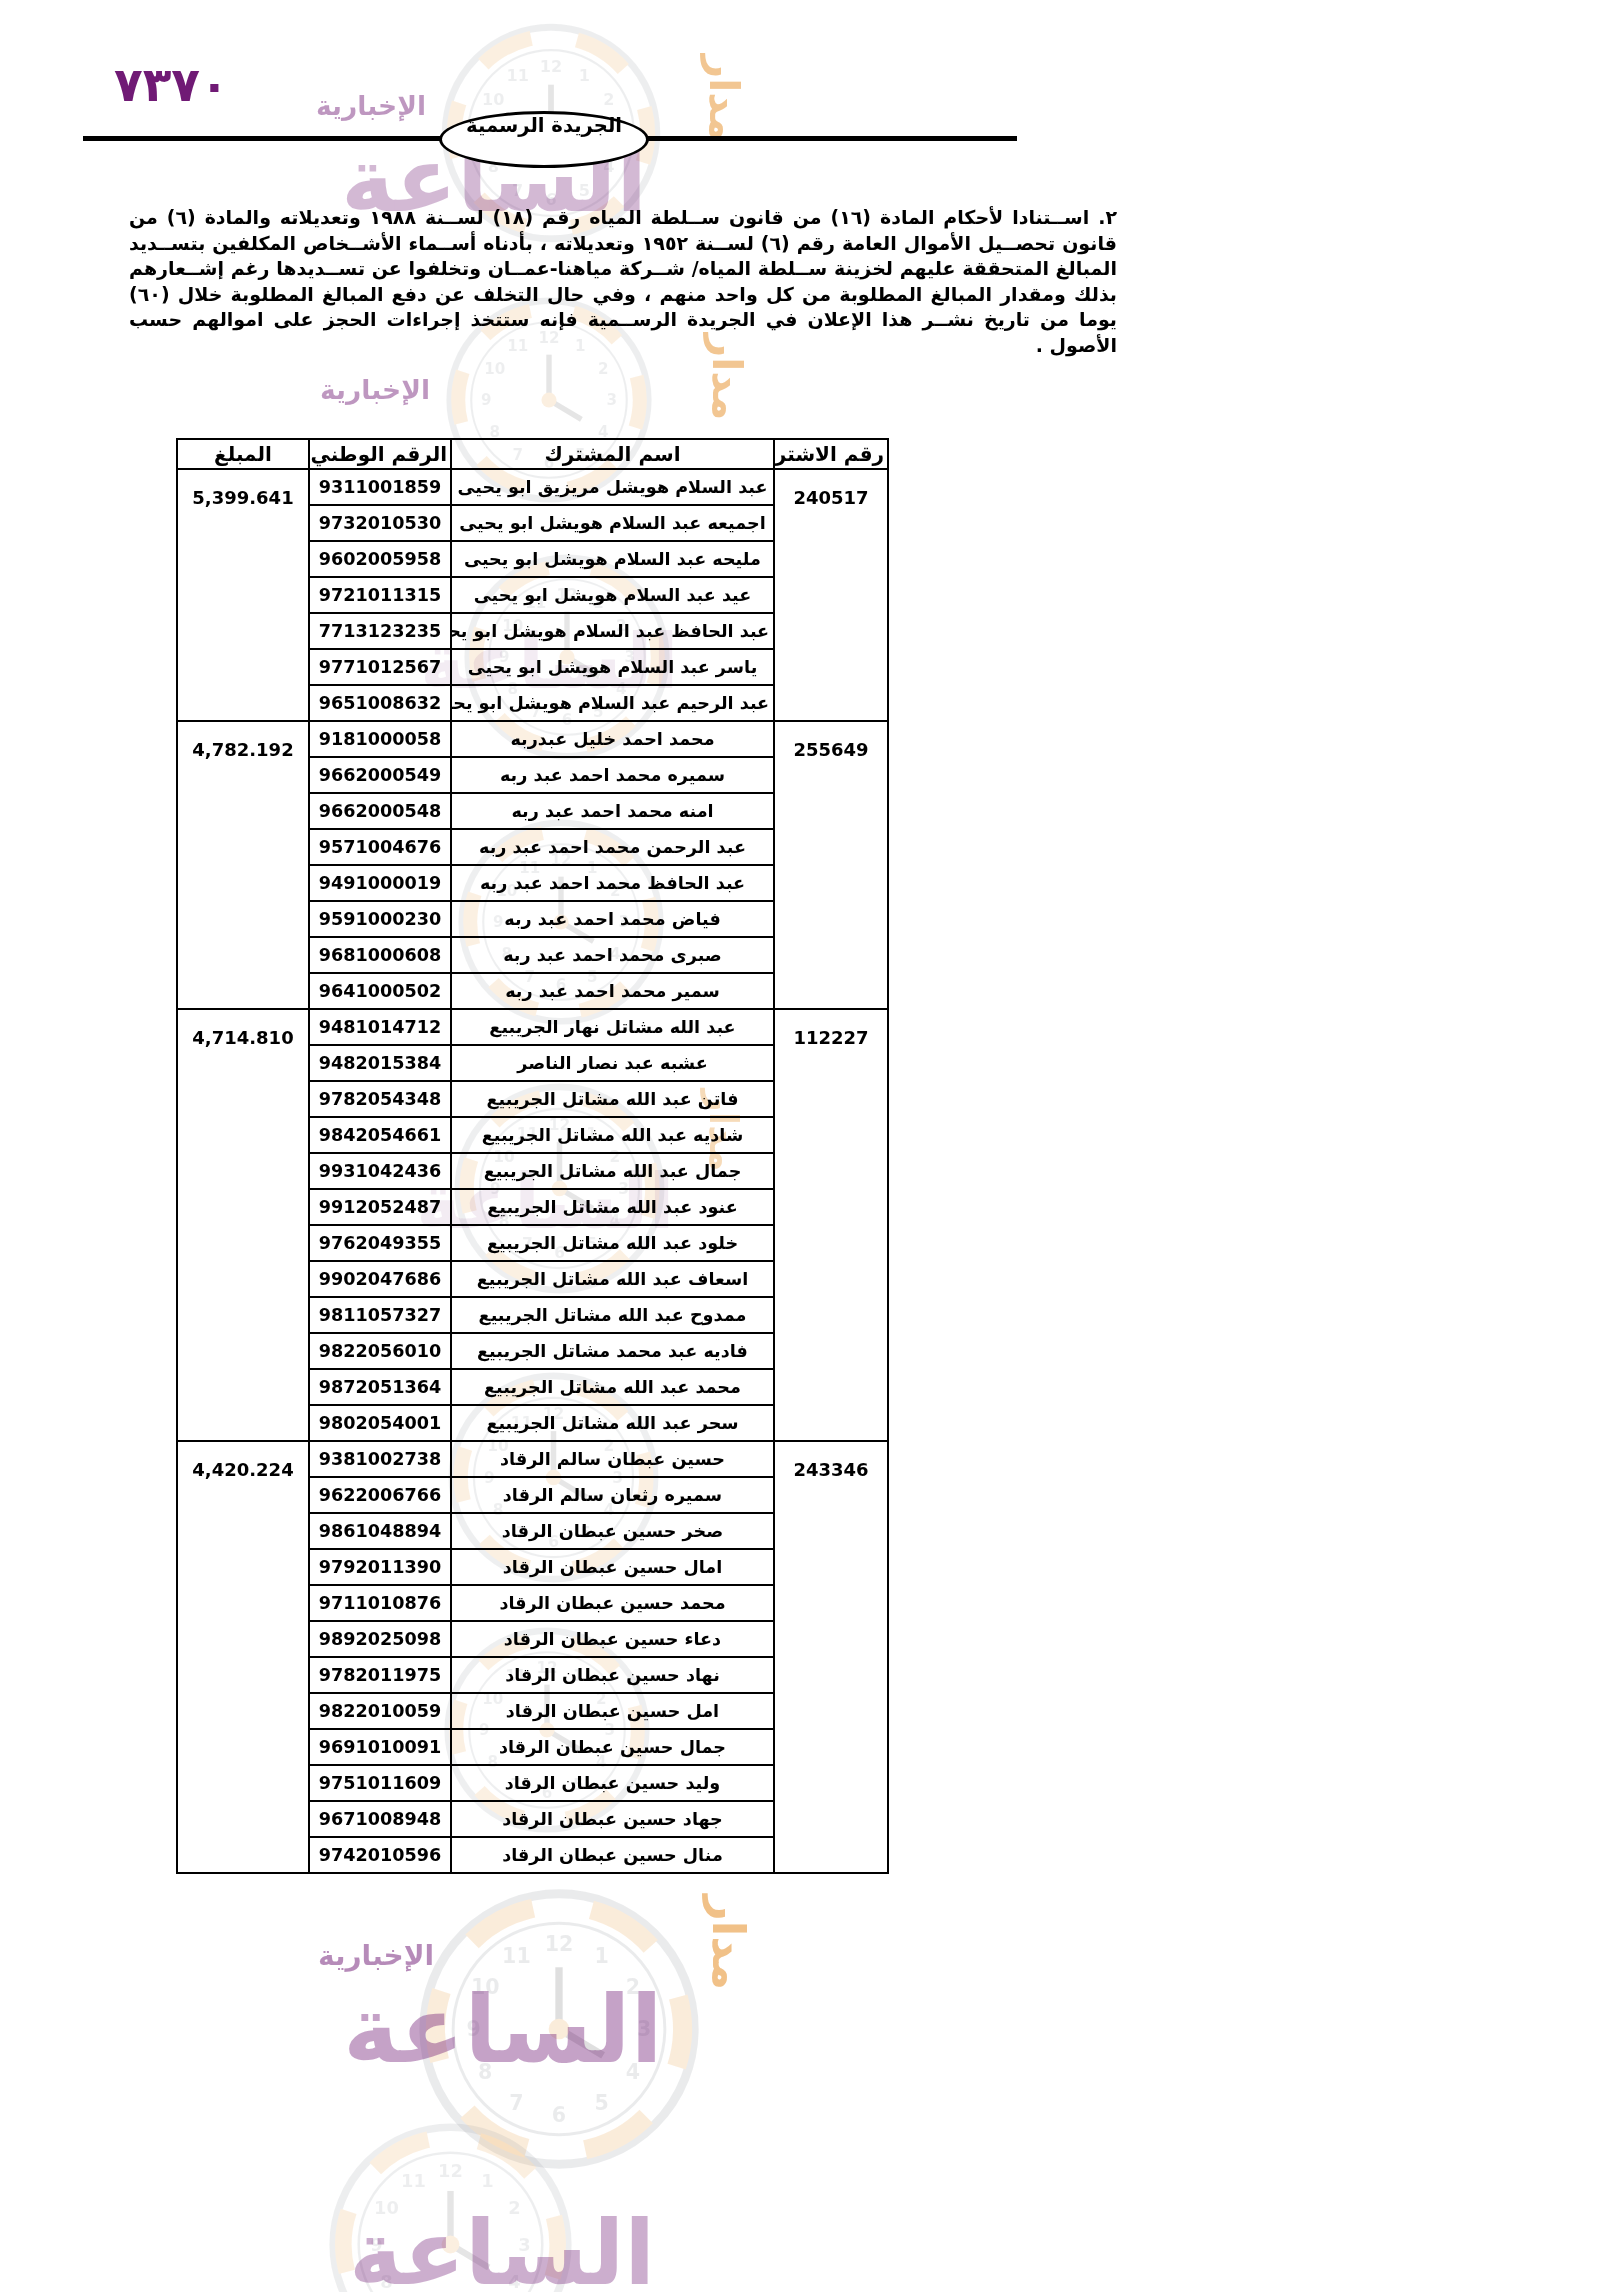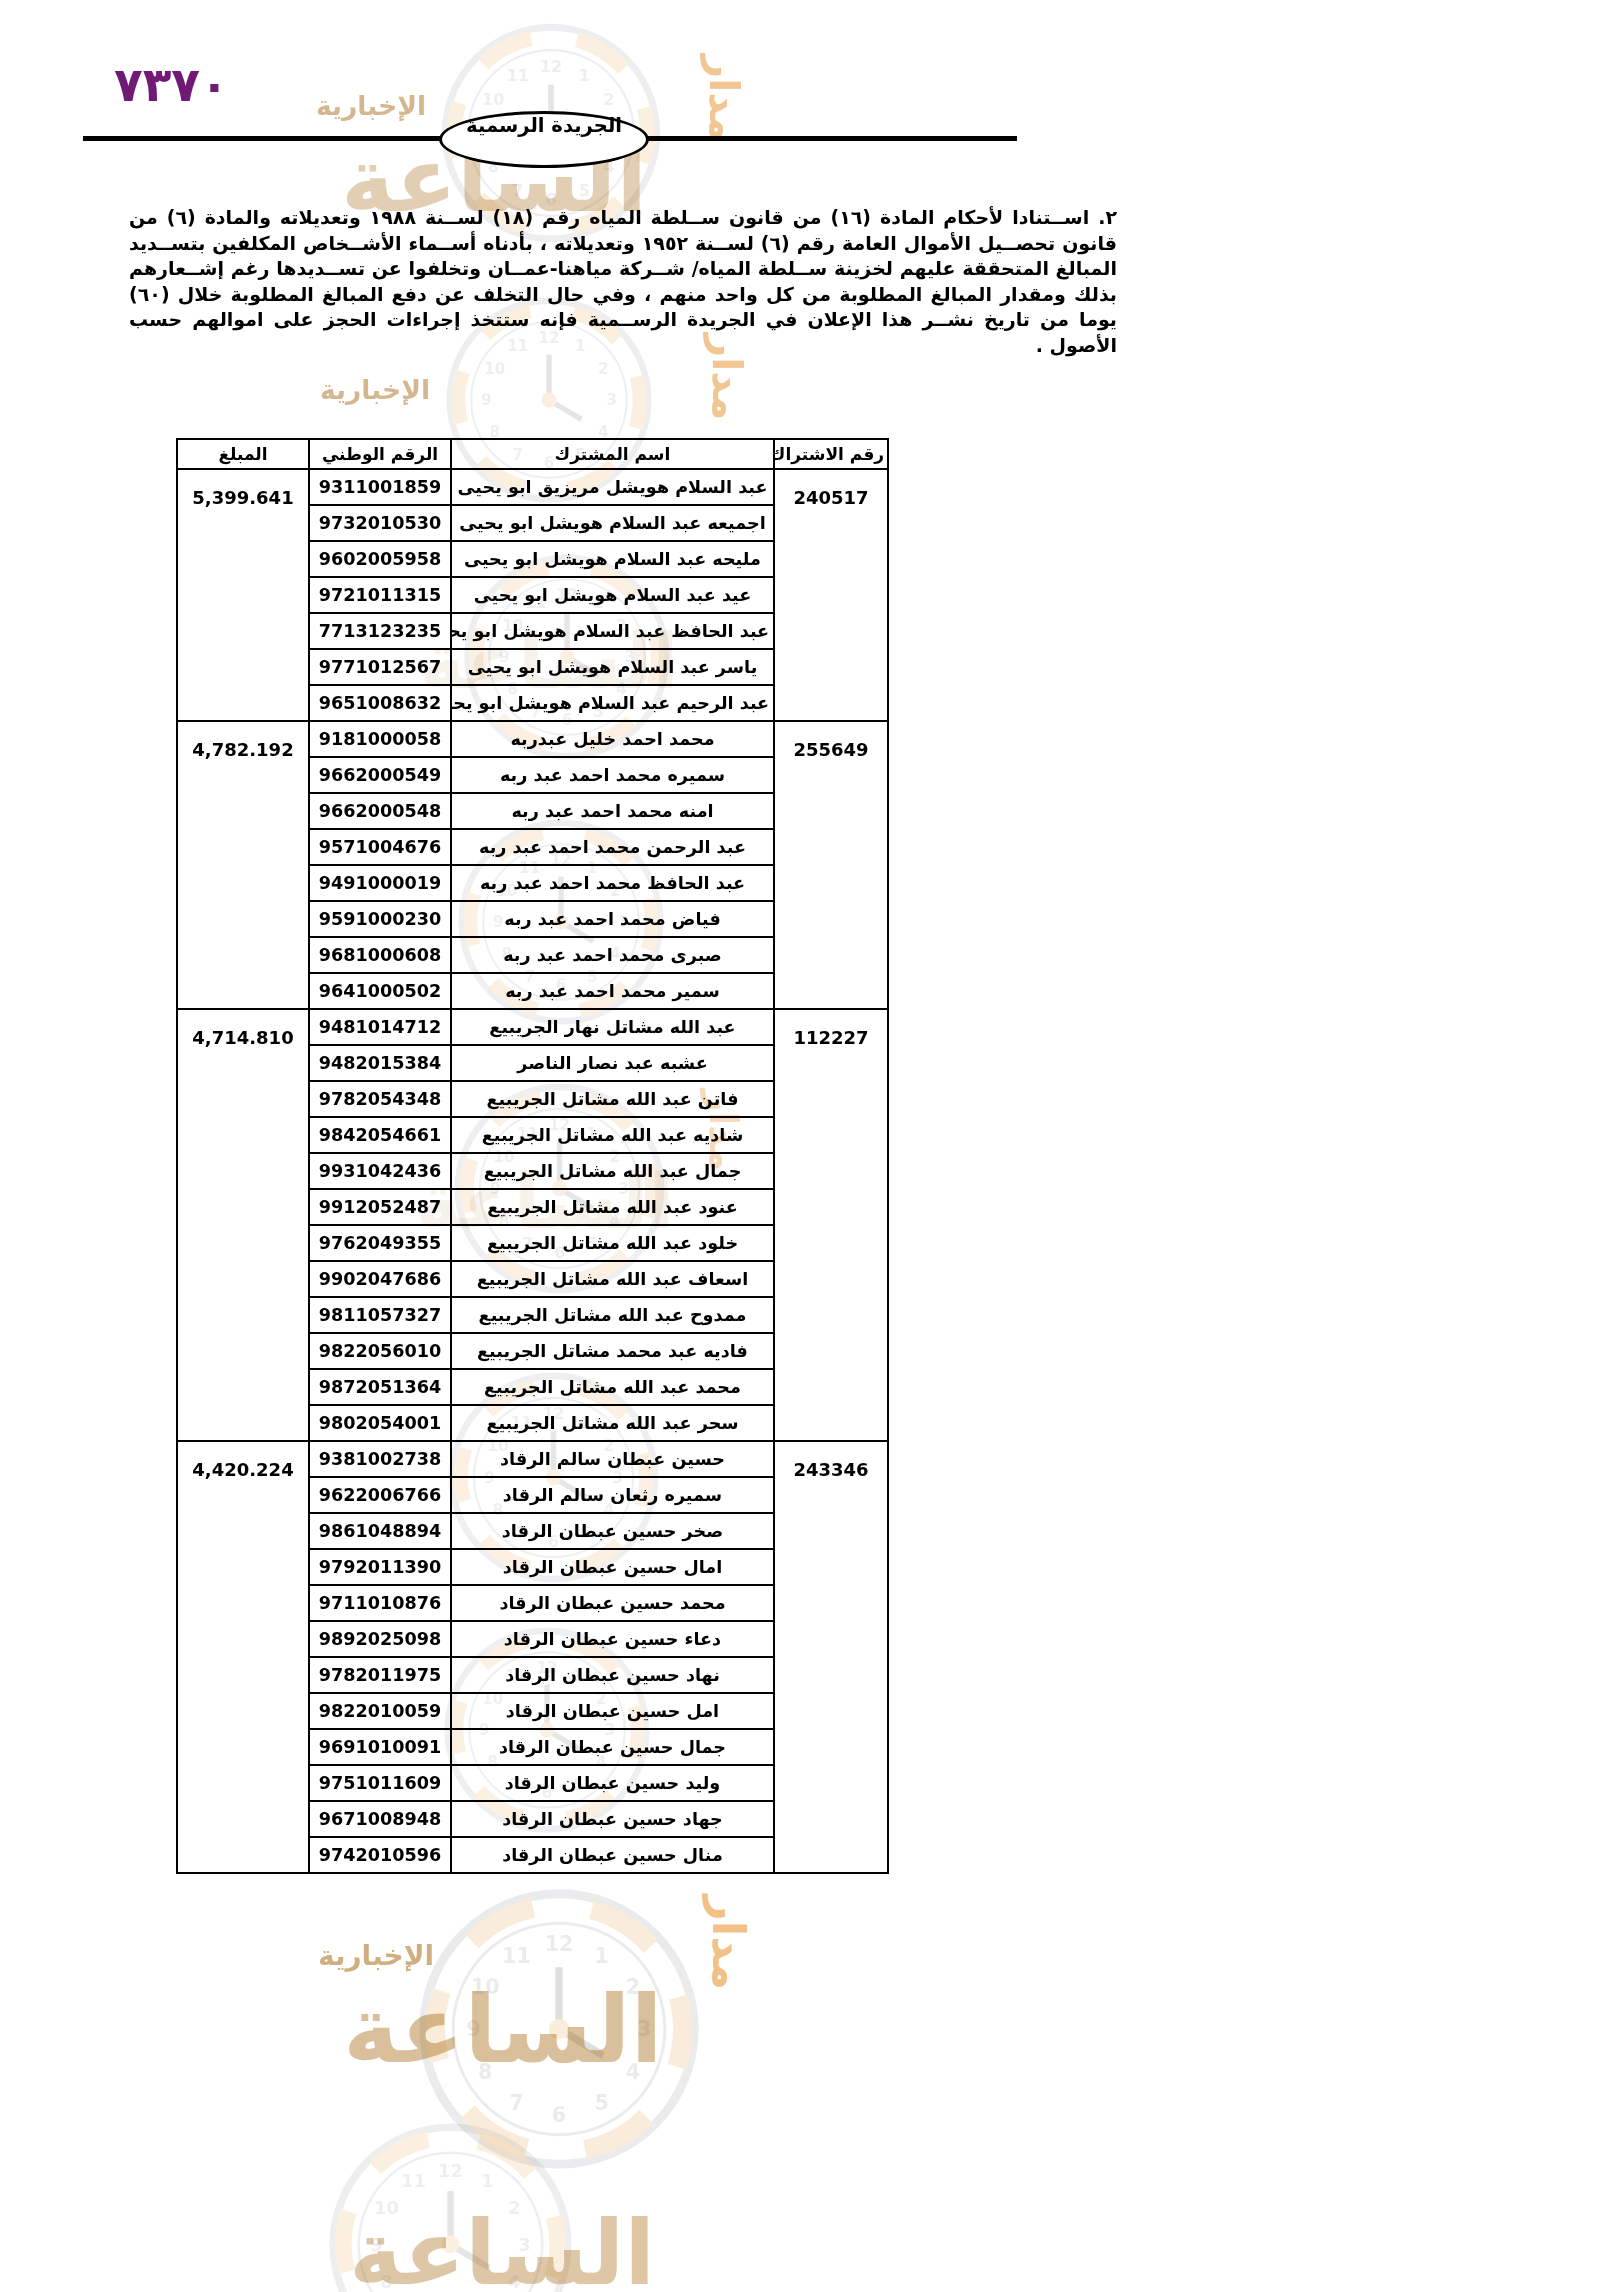--- a/index.html
+++ b/index.html
@@ -23,21 +23,21 @@
     inset: 0;
     z-index: 0;
     pointer-events: none;
   }
   .wm-clock { position: absolute; }
   .wm-text {
     position: absolute;
     font-weight: bold;
     white-space: nowrap;
   }
-  .wm-grey  { color: #a16207; }
+  .wm-grey  { color: #701a75; }
   .wm-orange{ color: #e8993a; }
   .wm-vert  { transform: rotate(90deg); transform-origin: center center; display: inline-block; }
 
   
   .content { position: absolute; inset: 0; z-index: 1; }
 
   .page-number {
     position: absolute;
     left: 114px;
     top: 57px;
@@ -101,21 +101,21 @@
   table.subscribers th,
   table.subscribers td {
     border: 2px solid #000;
     font-weight: bold;
     text-align: center;
     overflow: hidden;
     white-space: nowrap;
   }
   table.subscribers th {
     height: 25.5px;
-    font-size: 17px;
+    font-size: 20px;
     padding: 1px 2.9px;
     background: transparent;
     margin-top: 11px;
   }
   table.subscribers td {
     height: 32px;
     font-size: 17.6px;
     padding: 1px 3.9px;
   }
   table.subscribers td.group-cell {

